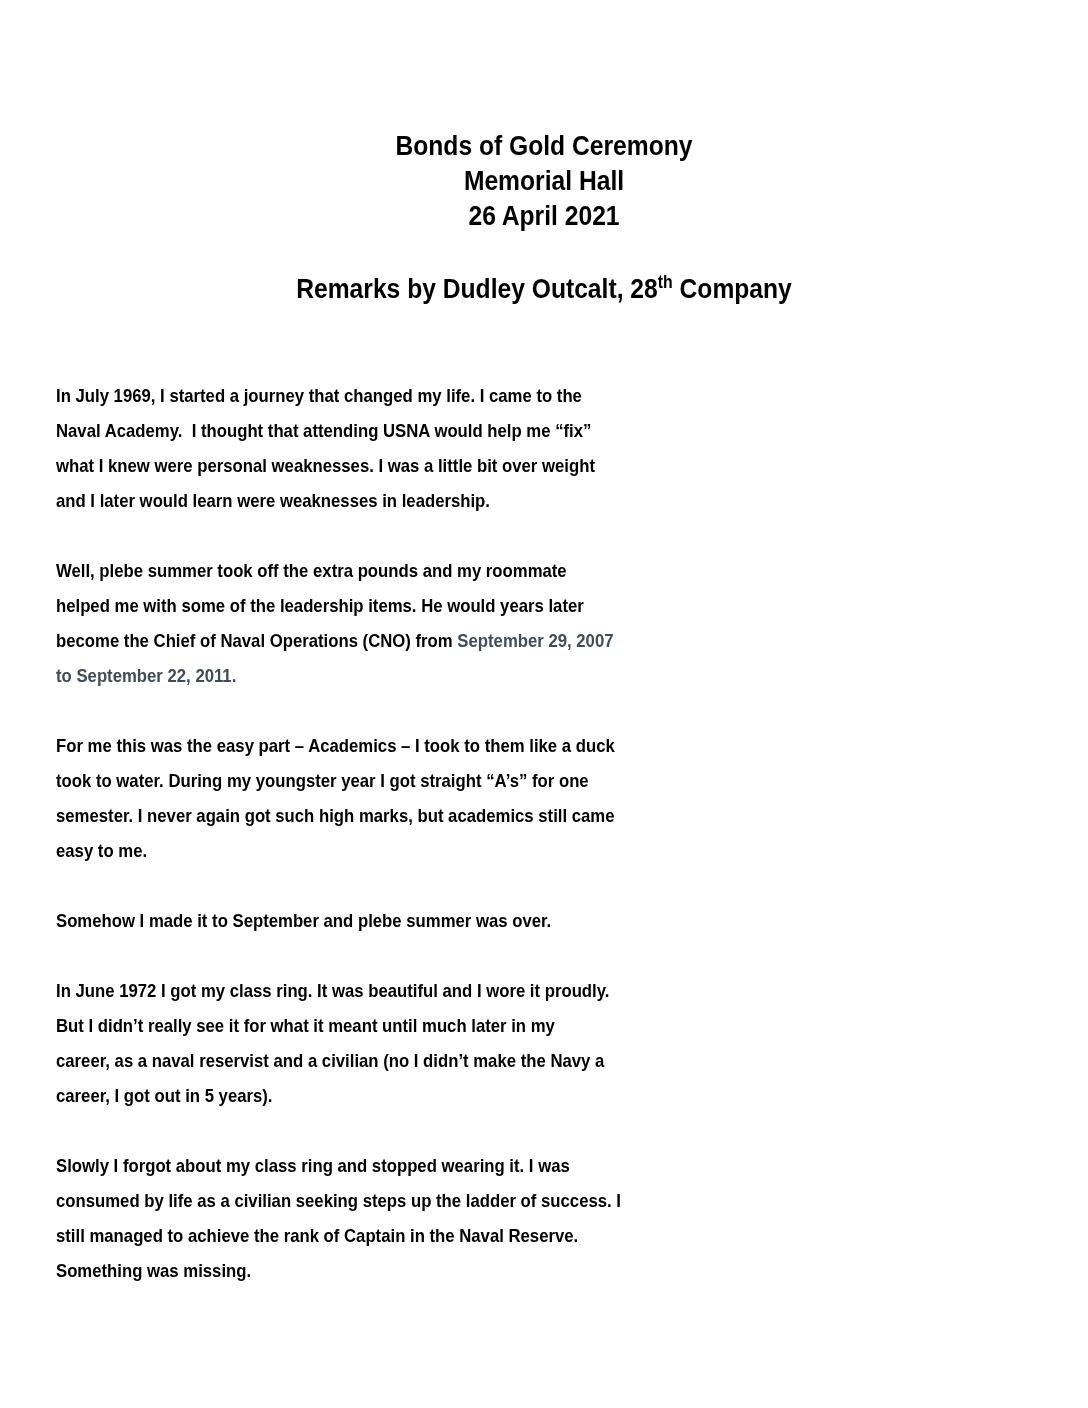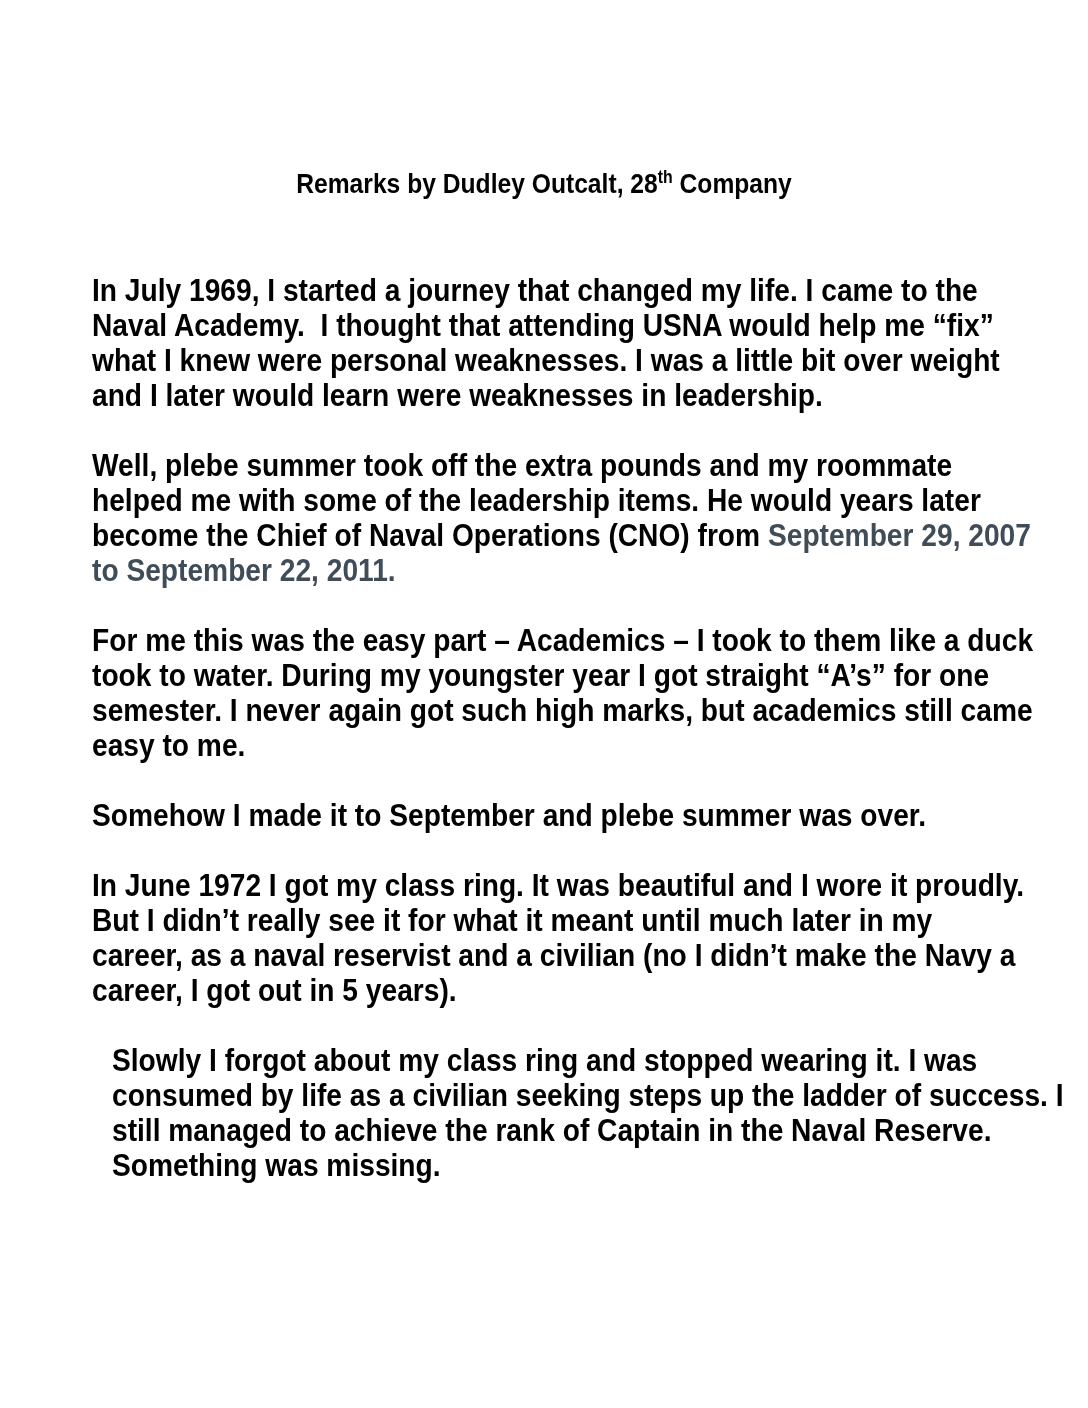--- a/index.html
+++ b/index.html
@@ -35,37 +35,42 @@
     transform-origin: 50% 50%;
     white-space: pre;
   }
   .remarks sup {
     font-size: 18px;
     vertical-align: super;
     line-height: 0;
   }
   .doc-body {
     margin-top: 72px;
-    padding-left: 92px;
-    font-size: 32px;
+    padding-left: 56px;
+    font-size: 19px;
     line-height: 35px;
   }
   .paragraph { margin-bottom: 35px; }
-  .paragraph:last-child { margin-bottom: 0; margin-left: 20px; }
+  .paragraph:last-child { margin-bottom: 0; }
   .line {
     white-space: pre;
     transform: scaleX(0.88);
     transform-origin: 0 50%;
   }
   .accent { color: var(--accent, #404C57); }
 </style>
 </head>
 <body>
 
 <div class="page" style="color: rgb(0, 0, 0); background: rgb(255, 255, 255);">
+  <div class="title-block">
+    <div class="title-line">Bonds of Gold Ceremony</div>
+    <div class="title-line">Memorial Hall</div>
+    <div class="title-line">26 April 2021</div>
+  </div>
 
   <div class="remarks"><span>Remarks by Dudley Outcalt, 28</span><sup>th</sup><span> Company</span></div>
 
   <div class="doc-body" id="doc-body">
       <div class="paragraph">
         <div class="line"><span>In July 1969, I started a journey that changed my life. I came to the</span></div>
         <div class="line"><span>Naval Academy.  I thought that attending USNA would help me “fix”</span></div>
         <div class="line"><span>what I knew were personal weaknesses. I was a little bit over weight</span></div>
         <div class="line"><span>and I later would learn were weaknesses in leadership.</span></div>
       </div>

